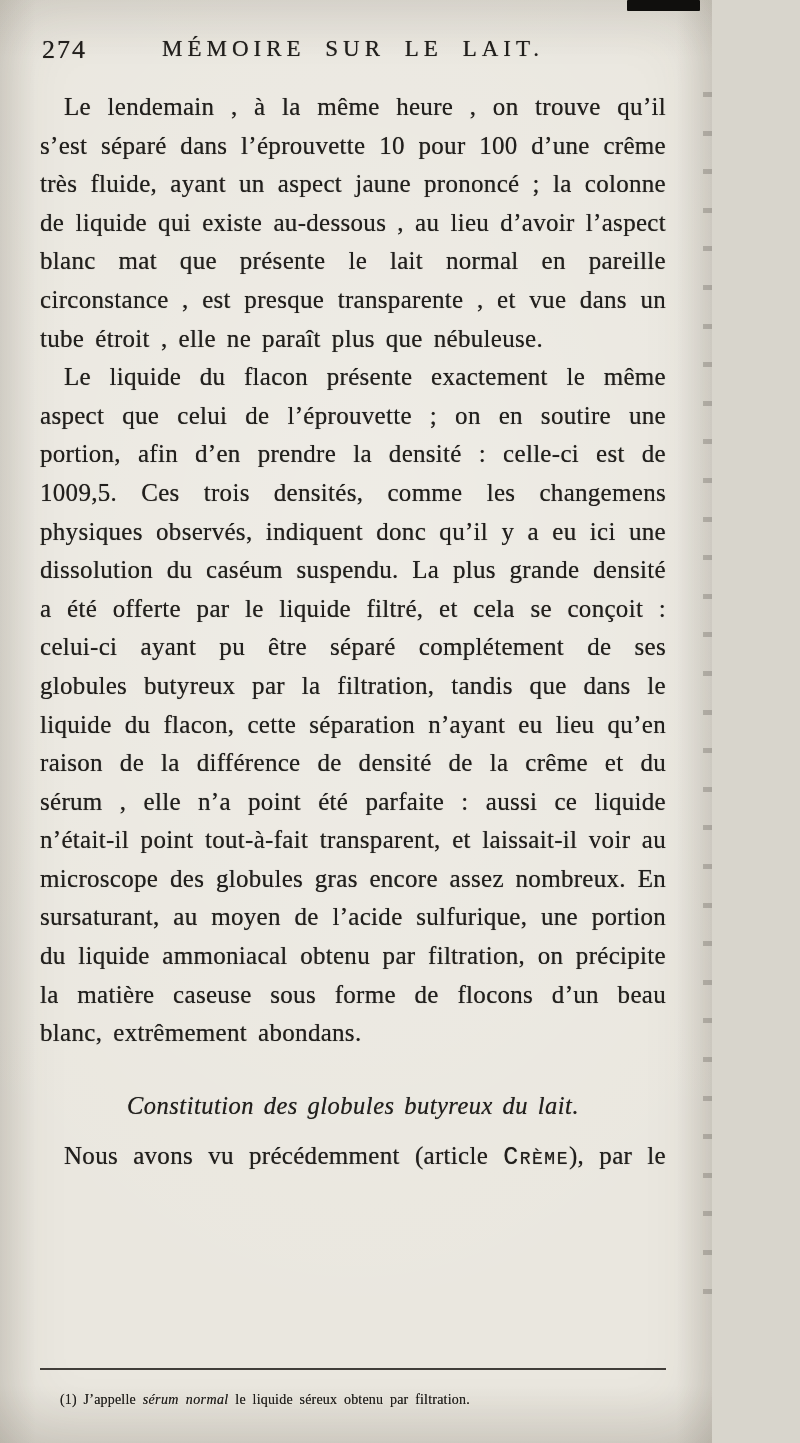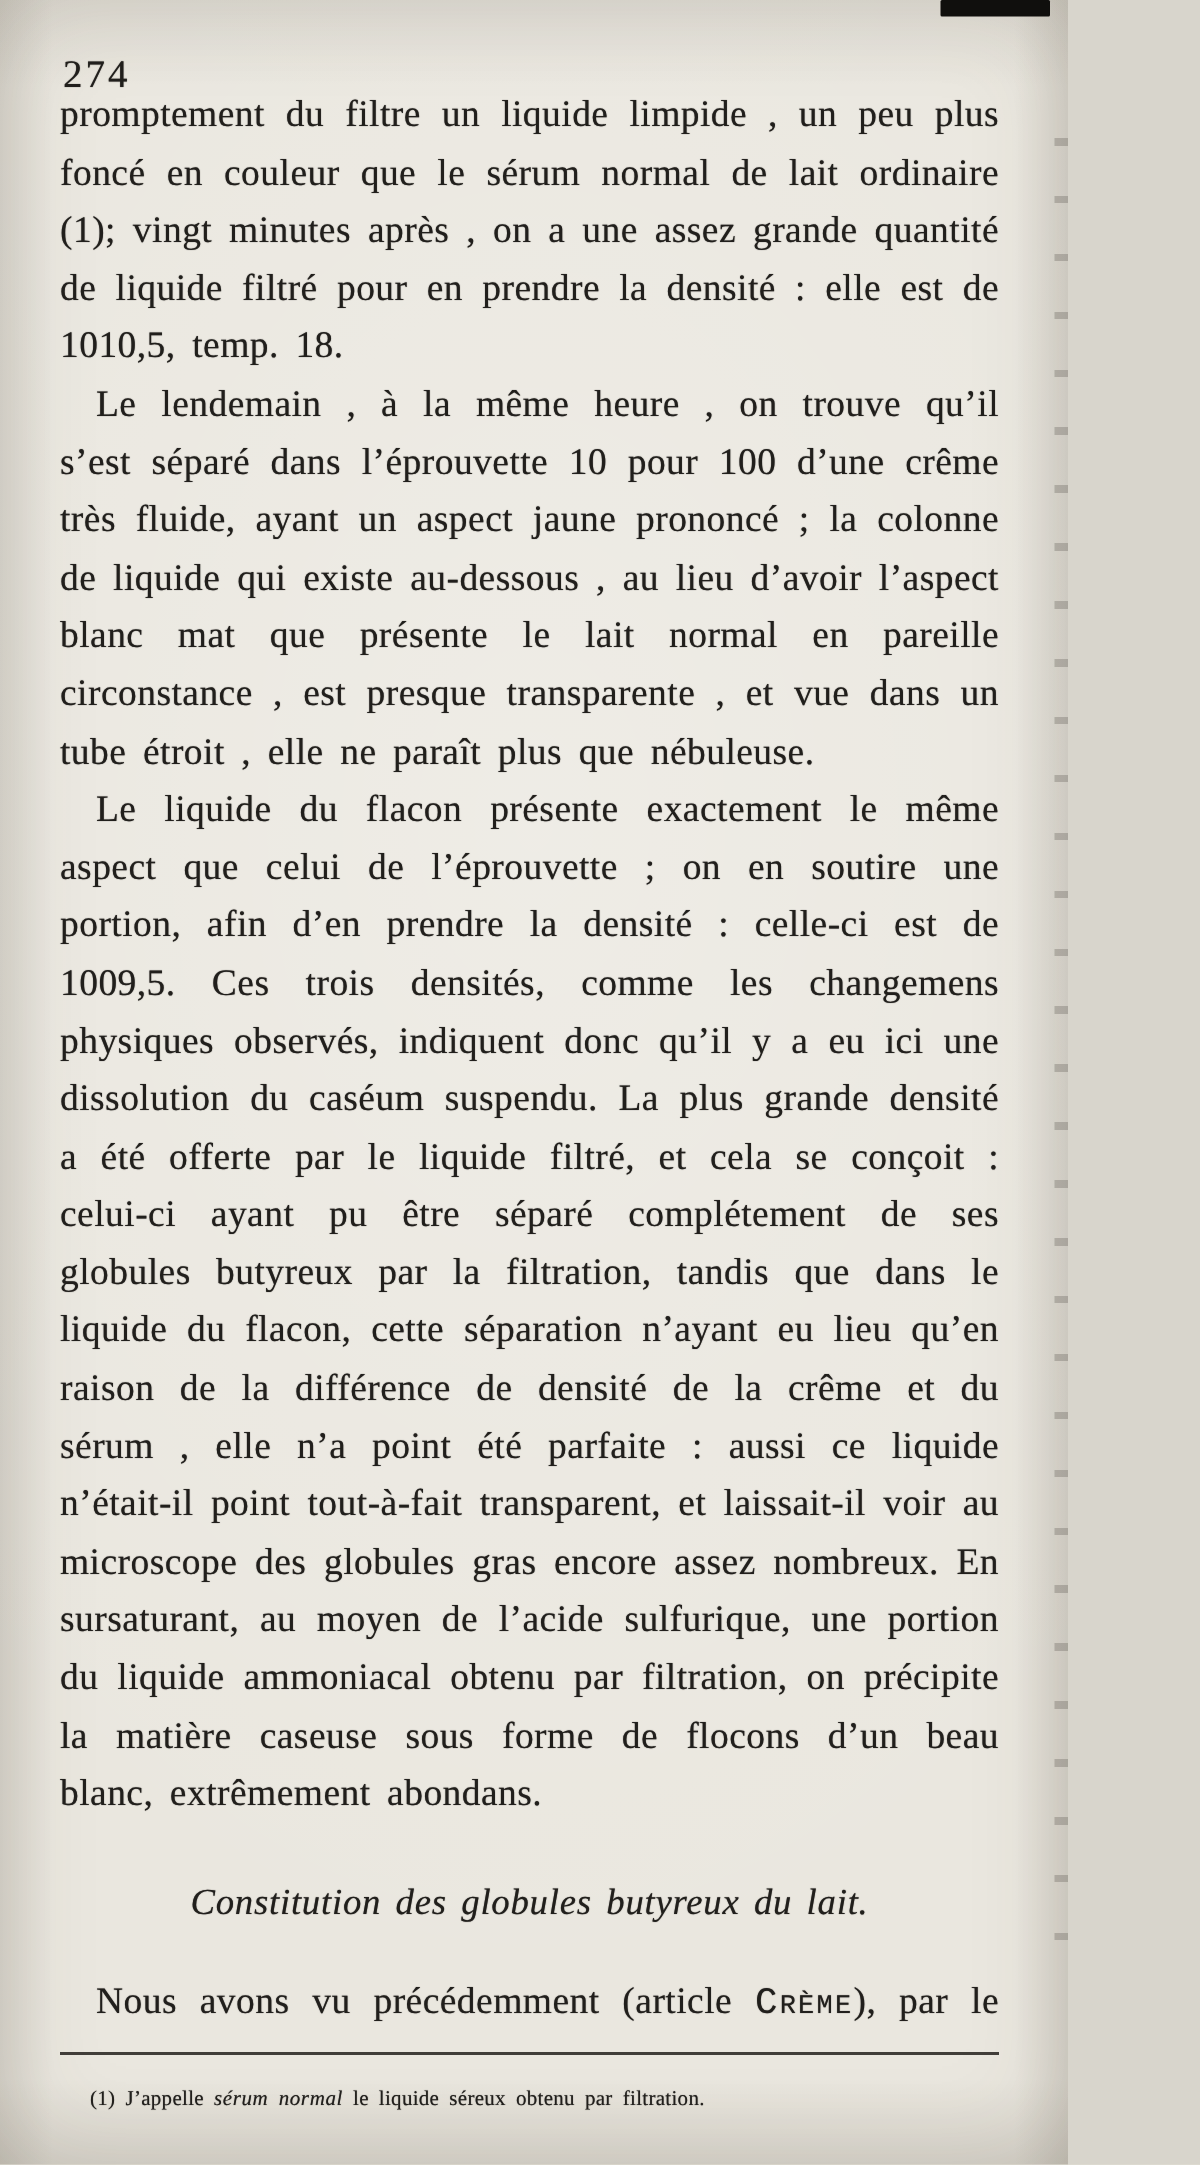--- a/index.html
+++ b/index.html
@@ -64,21 +64,21 @@
   .para.continuation { text-indent: 0; }
   .force-justify { text-align-last: justify; }
 
   .section-heading {
     font-size: 24.5px;
     font-style: italic;
     font-weight: normal;
     text-align: center;
     letter-spacing: 0.5px;
     word-spacing: 3px;
-    margin: 34px 0 28px 0;
+    margin: 34px 0 12px 0;
   }
 
   .smallcaps {
     font-variant: small-caps;
     letter-spacing: 1.5px;
     font-family: Liberation Mono, monospace;
   }
 
   
   .footnote-area {
@@ -133,25 +133,25 @@
 </head>
 <body>
 
 <div class="page">
 
   <div class="artifact-top-right"></div>
   <div class="bleed-right"></div>
 
   <header class="running-head">
     <span class="page-num">274</span>
+    <span class="head-title">MÉMOIRE SUR LE LAIT.</span>
   </header>
 
   <main class="body-text">
 
-    <p class="para continuation">promptement du filtre un liquide limpide , un peu plus foncé en couleur que le sérum normal de lait ordinaire (1); vingt minutes après , on a une assez grande quantité de liquide filtré pour en prendre la densité : elle est de 1010,5, temp. 18.</p>
 
     <p class="para">Le lendemain , à la même heure , on trouve qu’il s’est séparé dans l’éprouvette 10 pour 100 d’une crême très fluide, ayant un aspect jaune prononcé ; la colonne de liquide qui existe au-dessous , au lieu d’avoir l’aspect blanc mat que présente le lait normal en pareille circonstance , est presque transparente , et vue dans un tube étroit , elle ne paraît plus que nébuleuse.</p>
 
     <p class="para">Le liquide du flacon présente exactement le même aspect que celui de l’éprouvette ; on en soutire une portion, afin d’en prendre la densité : celle-ci est de 1009,5. Ces trois densités, comme les changemens physiques observés, indiquent donc qu’il y a eu ici une dissolution du caséum suspendu. La plus grande densité a été offerte par le liquide filtré, et cela se conçoit : celui-ci ayant pu être séparé complétement de ses globules butyreux par la filtration, tandis que dans le liquide du flacon, cette séparation n’ayant eu lieu qu’en raison de la différence de densité de la crême et du sérum , elle n’a point été parfaite : aussi ce liquide n’était-il point tout-à-fait transparent, et laissait-il voir au microscope des globules gras encore assez nombreux. En sursaturant, au moyen de l’acide sulfurique, une portion du liquide ammoniacal obtenu par filtration, on précipite la matière caseuse sous forme de flocons d’un beau blanc, extrêmement abondans.</p>
 
     <h2 class="section-heading">Constitution des globules butyreux du lait.</h2>
 
     <p class="para force-justify"><span>Nous avons vu précédemment (article </span><span class="smallcaps">Crème</span><span>), par le</span></p>
 
   </main>

